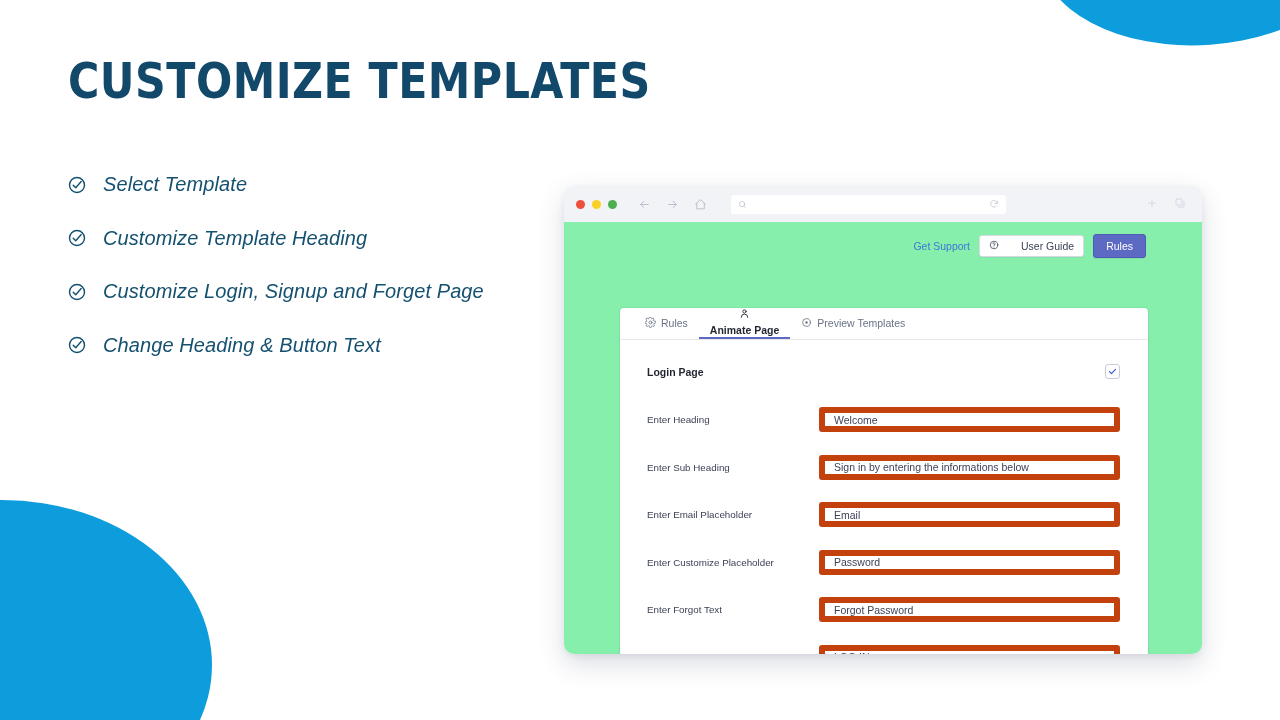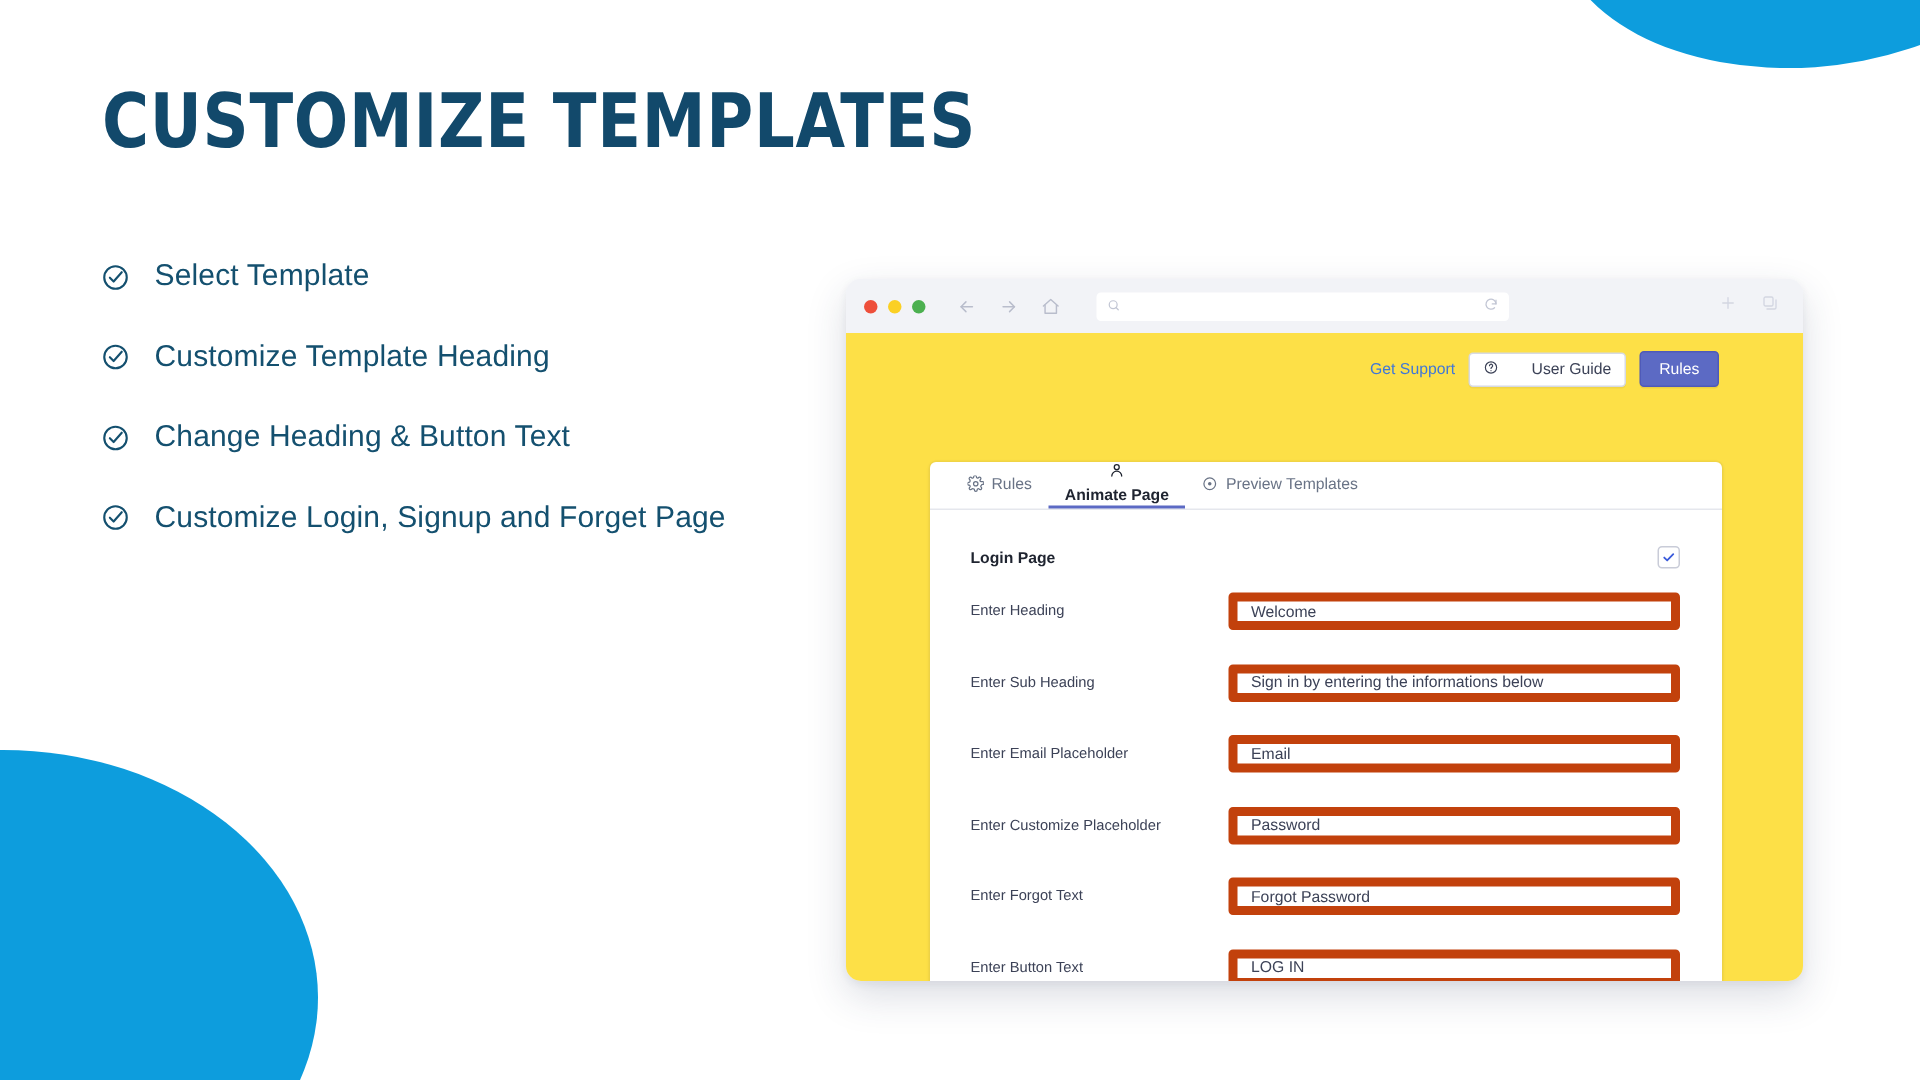--- a/index.html
+++ b/index.html
@@ -51,20 +51,21 @@
     transform-origin: left center;
     line-height: 1.1;
     white-space: nowrap;
   }
 
   .feature-list {
     position: absolute;
     left: 66px;
     top: 168px;
     width: 520px;
+    font-style: italic;
   }
   .feature-item {
     display: flex;
     align-items: center;
     height: 33px;
     margin-bottom: 20.5px;
   }
   .feature-icon {
     width: 22px;
     height: 22px;
@@ -145,21 +146,21 @@
     display: flex;
     align-items: center;
     gap: 16px;
     color: #d3d6e1;
     padding-right: 4px;
   }
 
   
   .app-body {
     height: calc(100% - 36px);
-    background: #fde047;
+    background: #86efac;
     position: relative;
   }
   .app-topbar {
     display: flex;
     align-items: center;
     justify-content: flex-end;
     gap: 9px;
     padding: 12px 56px 0 0;
   }
   .link-support {
@@ -225,21 +226,21 @@
     flex-direction: column;
   }
   .tab svg { display: block; }
 
   .card-inner { padding: 24px 28px 0 27px; }
 
   .section-head {
     display: flex;
     align-items: center;
     justify-content: space-between;
-    margin-bottom: 16px;
+    margin-bottom: 28px;
   }
   .section-title {
     font-size: 10.5px;
     font-weight: bold;
     color: #1f2430;
   }
   .check-box {
     width: 13px;
     height: 13px;
     border: 1px solid #c9ccd8;
@@ -302,30 +303,30 @@
     </span>
     <span class="feature-label">Customize Template Heading</span>
   </div>
   <div class="feature-item">
     <span class="feature-icon">
       <svg width="20" height="20" viewBox="0 0 24 24" fill="none" stroke="currentColor" stroke-width="1.7" stroke-linecap="round" stroke-linejoin="round">
           <circle cx="12" cy="12" r="9"></circle>
           <path d="M7.5 12.2l3 3 6.5-7.4"></path>
         </svg>
     </span>
-    <span class="feature-label">Change Heading &amp; Button Text</span>
+    <span class="feature-label">Customize Login, Signup and Forget Page</span>
   </div>
   <div class="feature-item">
     <span class="feature-icon">
       <svg width="20" height="20" viewBox="0 0 24 24" fill="none" stroke="currentColor" stroke-width="1.7" stroke-linecap="round" stroke-linejoin="round">
           <circle cx="12" cy="12" r="9"></circle>
           <path d="M7.5 12.2l3 3 6.5-7.4"></path>
         </svg>
     </span>
-    <span class="feature-label">Customize Login, Signup and Forget Page</span>
+    <span class="feature-label">Change Heading &amp; Button Text</span>
   </div>
 </div>
 
 <div class="browser-window">
 
   <div class="browser-chrome">
     <div class="traffic-lights">
       <span class="dot red"></span>
       <span class="dot yellow"></span>
       <span class="dot green"></span>

